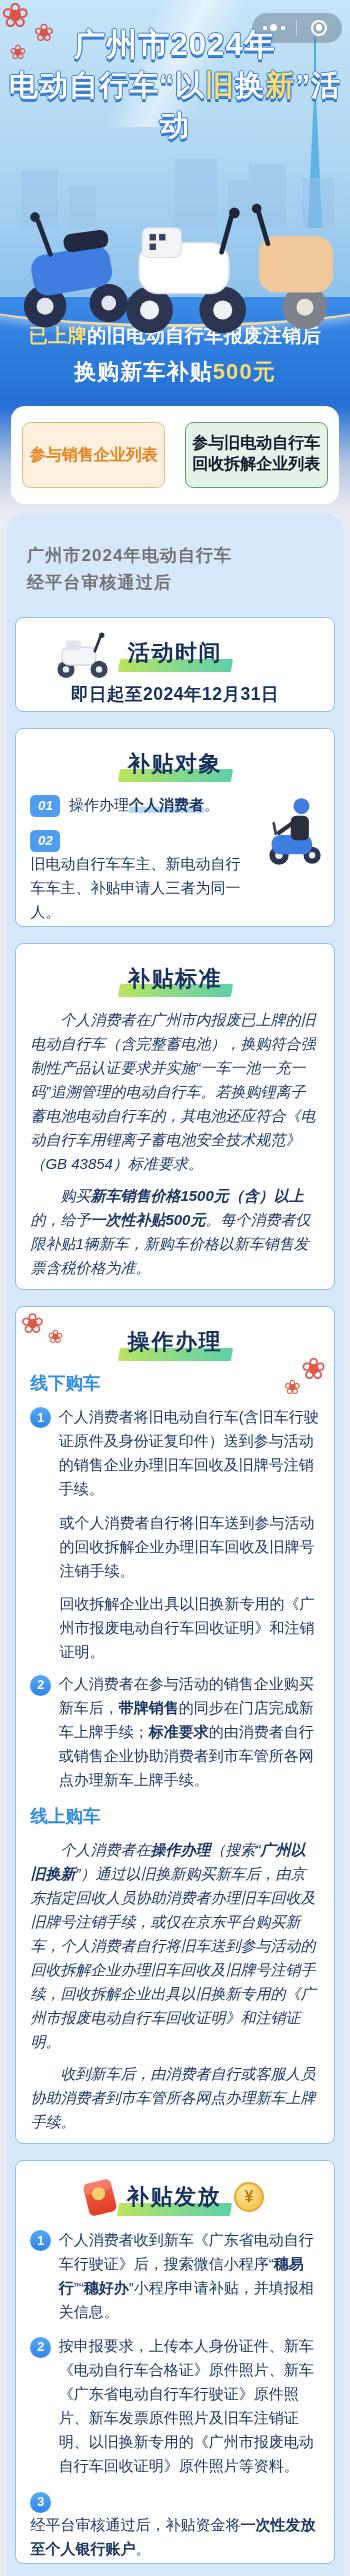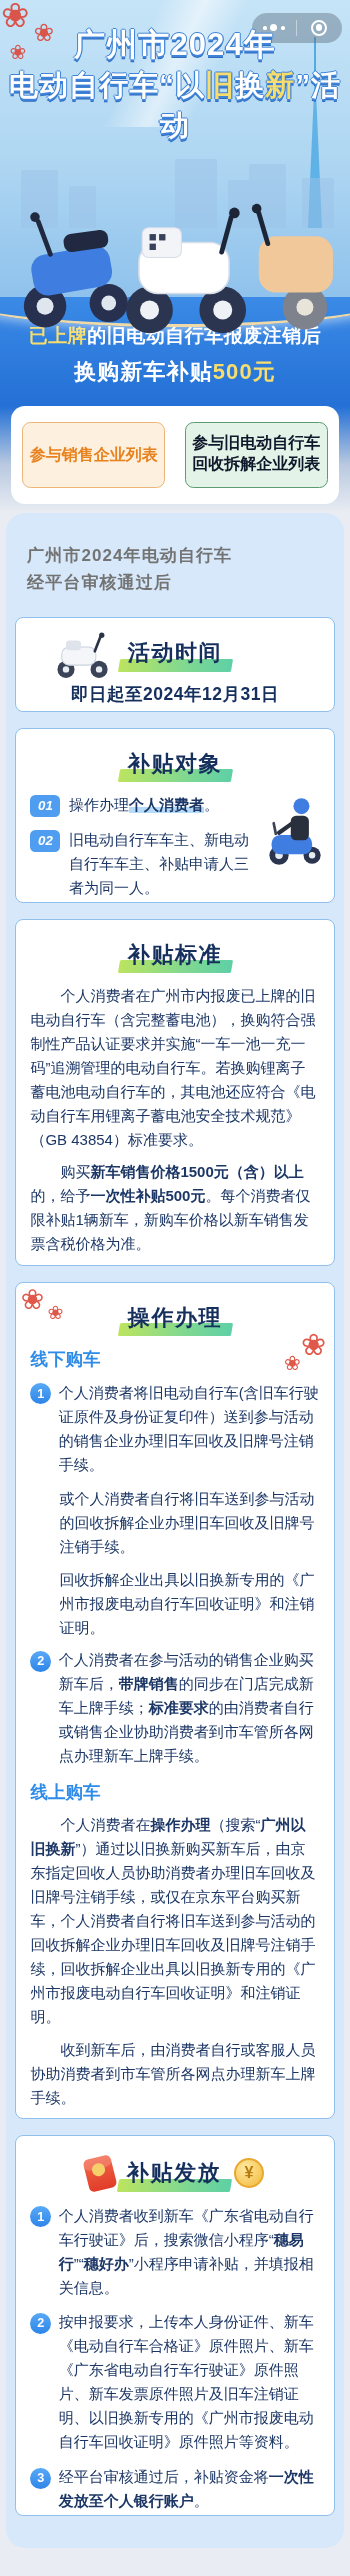--- a/index.html
+++ b/index.html
@@ -56,24 +56,24 @@
   
   .main { margin:0 5.8px 8.5px; background:#d6e8fa; border-radius:19px; padding:15px 9.6px 16px; }
   .guide-title { color:#737373; font-weight:900; font-size:17px; line-height:1.6; padding:14px 11.7px 21px; letter-spacing:1.1px; }
 
   .card { position:relative; background:#fff; border:1.1px solid #8fc0ee; border-radius:8px;
           padding:16px 14px 0; margin-bottom:16px; color:#1c3766; }
   .sec-head { display:flex; justify-content:center; align-items:center; gap:9.6px; margin:4.2px 0 14px; }
   .sec-title { position:relative; font-size:22px; font-weight:900; color:#16305e; letter-spacing:1.6px; z-index:0; padding:0 3.2px; }
   .sec-title::after { content:""; position:absolute; left:-5.3px; right:-7.4px; bottom:-3.2px; height:12.7px; z-index:-1;
           background:linear-gradient(90deg,#bce45f 0%,#84d98e 55%,#5ed0a6 100%); transform:skew(-10deg); border-radius:1.6px; }
-  .para { font-size:15px; line-height:1.6; text-indent:2em; margin-bottom:8.5px; }
+  .para { font-size:15px; line-height:1.6; text-indent:2em; margin-bottom:8.5px;font-style:italic; }
   .sub { color:#2e8ce8; font-weight:800; font-size:17.5px; margin:11.7px 0 9.6px; }
   .item { display:flex; align-items:flex-start; margin-bottom:10.6px; font-size:15px; line-height:1.6; }
-  .item:last-child { margin-bottom:2.1px; }
+  .item:last-child { margin-bottom:2.1px;flex-direction:column; }
   .num { flex-shrink:0; width:21px; height:21px; margin:2.7px 7.4px 0 0; border-radius:50%;
          background:linear-gradient(180deg,#58a9f6,#2e85e8); color:#fff; font-weight:700; font-size:12.7px;
          display:flex; align-items:center; justify-content:center; }
   .badge { flex-shrink:0; width:30px; height:22px; margin:2.1px 8.5px 0 0; border-radius:5.3px; background:#4f9df0;
            color:#fff; font-style:italic; font-weight:800; font-size:13.3px; display:flex; align-items:center; justify-content:center; }
   .sub-para { margin:0 0 8.5px 29px; font-size:15px; line-height:1.6; }
   .b { font-weight:800; }
   .u-em { font-weight:800; background:linear-gradient(transparent 64%, rgba(141,200,246,.65) 64%); }
 
   

